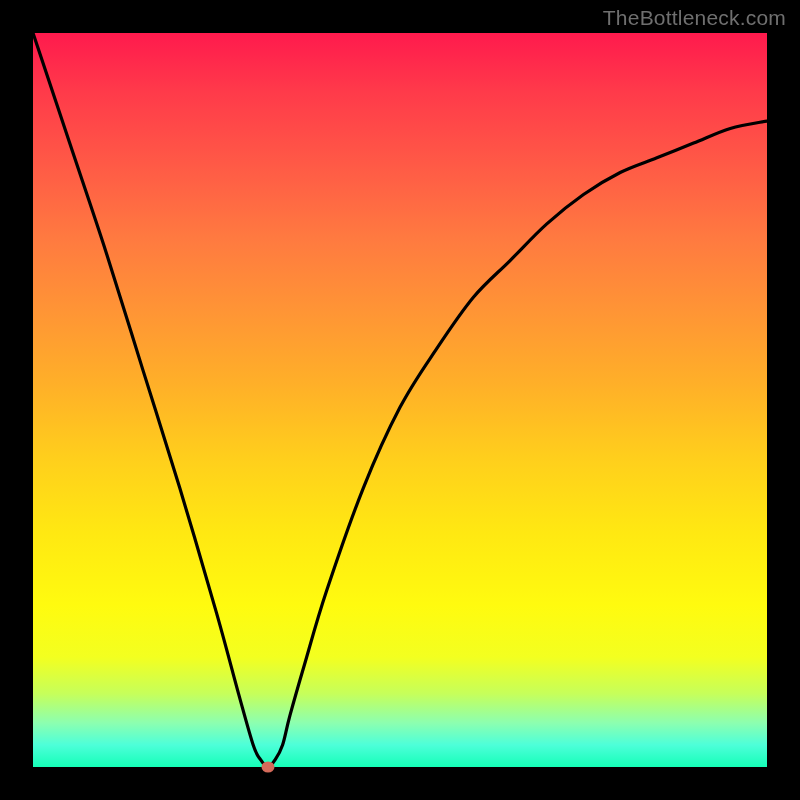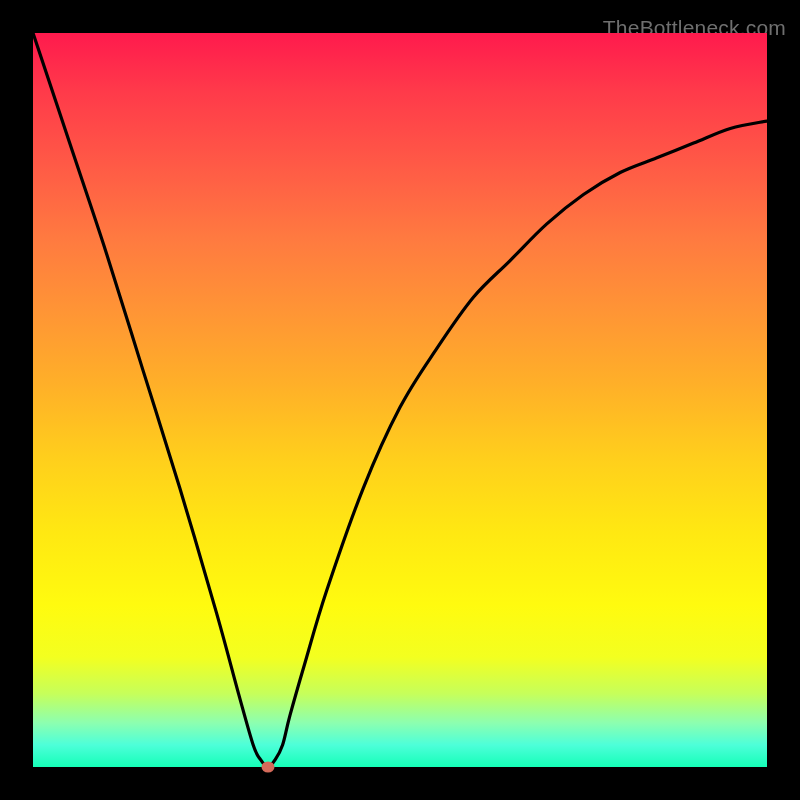--- a/index.html
+++ b/index.html
@@ -43,21 +43,20 @@
     );
   }
   .watermark {
     position: absolute;
     top: 6px;
     right: 14px;
     color: #6f6f6f;
     font-size: 21px;
     letter-spacing: 0.2px;
     font-weight: 400;
-    margin-top: 10px;
   }
   svg.curve {
     position: absolute;
     left: 0;
     top: 0;
     width: 734px;
     height: 734px;
   }
   .min-dot {
     position: absolute;

